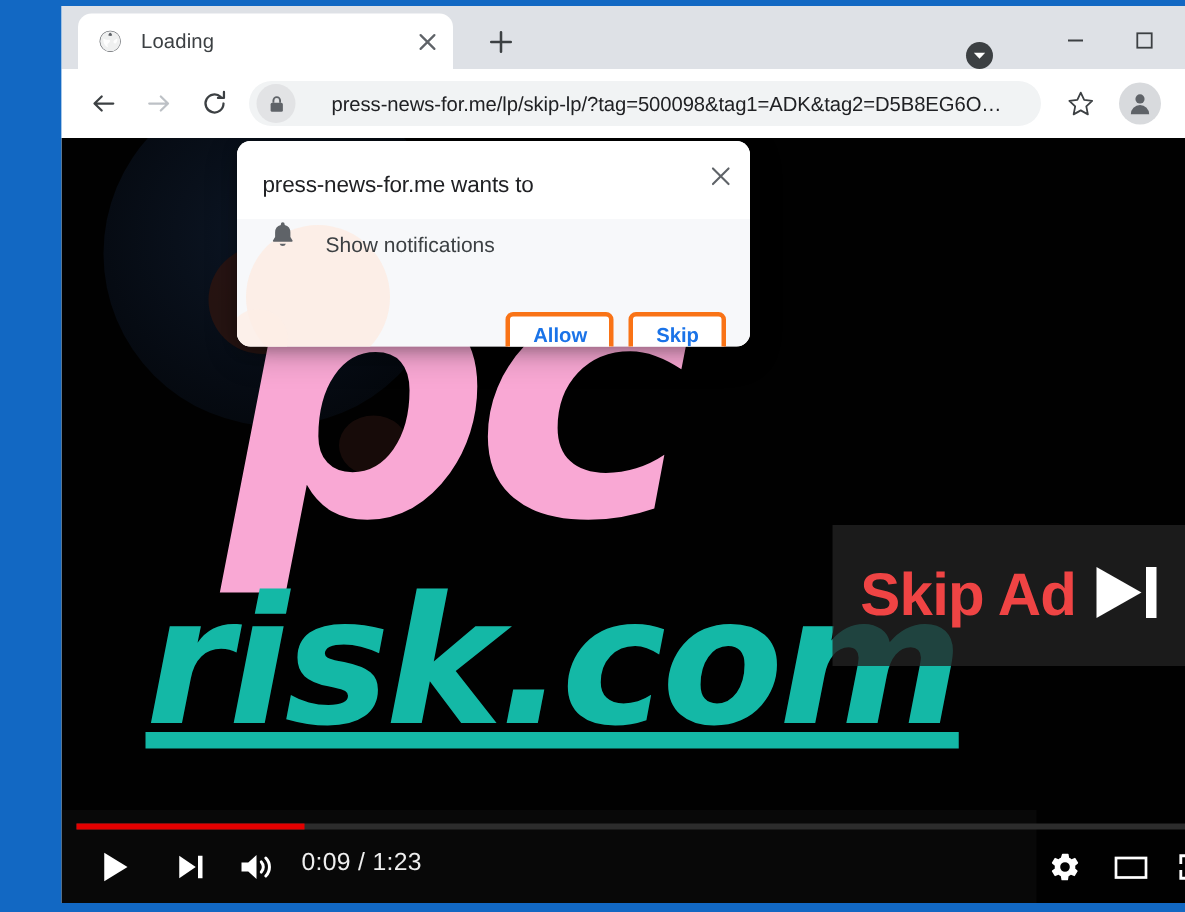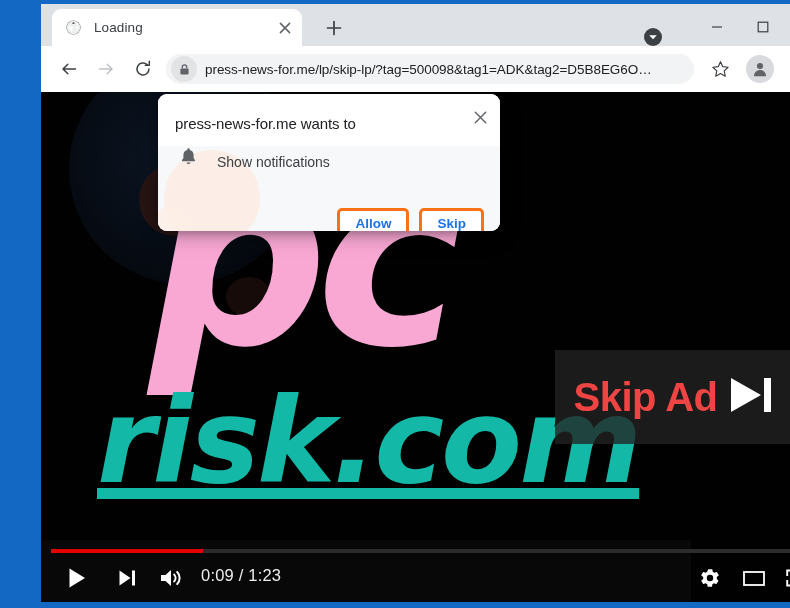--- a/index.html
+++ b/index.html
@@ -137,21 +137,21 @@
   #lock-badge {
     width: 26px; height: 26px;
     border-radius: 50%;
     background: #e2e3e5;
     display: flex;
     align-items: center;
     justify-content: center;
     flex: 0 0 auto;
   }
   #omnibox-url {
-    margin-left: 8px;
+    margin-left: 24px;
     font-size: 13.5px;
     color: #202124;
     white-space: nowrap;
     overflow: hidden;
     letter-spacing: -0.05px;
   }
   #btn-star {
     position: absolute;
     left: 665px; top: 9px;
     width: 28px; height: 28px;

